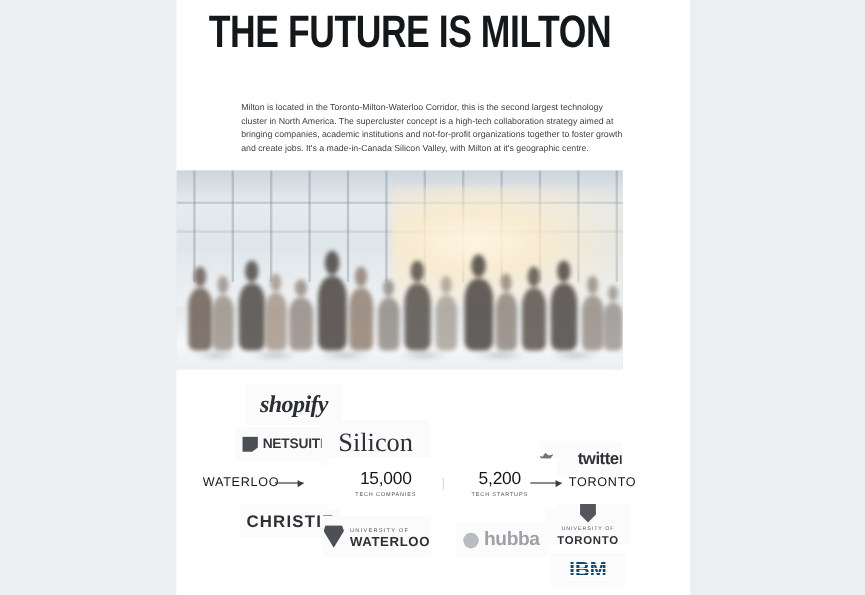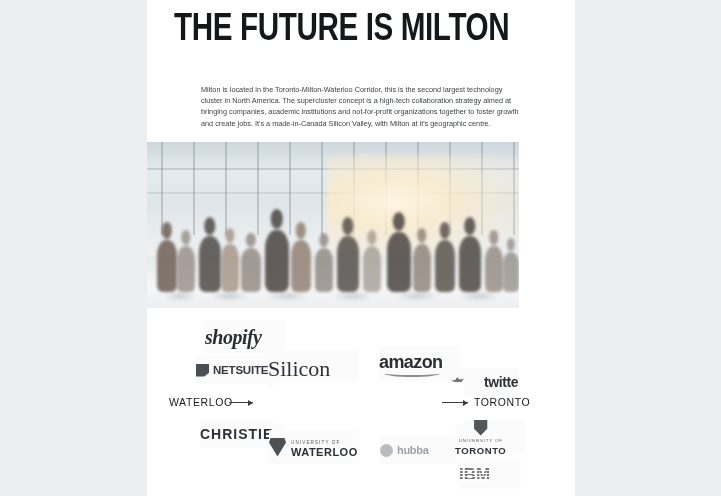--- a/index.html
+++ b/index.html
@@ -143,21 +143,21 @@
     width: 428px;
     height: 188px;
     background: #ffffff;
   }
   .logo {
     position: absolute;
     background: #fbfbfb;
     border: 0px solid transparent;
     display: flex;
     align-items: center;
-    justify-content: flex-start;
+    justify-content: center;
     color: #5d6266;
     font-size: 11px;
     overflow: hidden;
   }
   .tile-shopify { left: 58px; top: 12px; width: 80px; height: 34px; }
   .tile-netsuite { left: 49px; top: 48px; width: 84px; height: 28px; }
   .tile-google { left: 121px; top: 42px; width: 90px; height: 38px; }
   .tile-amazon { left: 232px; top: 39px; width: 80px; height: 36px; }
   .tile-twitter { left: 303px; top: 60px; width: 68px; height: 28px; }
   .tile-christie { left: 53px; top: 112px; width: 84px; height: 28px; }
@@ -211,30 +211,30 @@
   .uw-mark {
     width: 17px; height: 19px;
     background: #4d5155;
     clip-path: polygon(10% 0, 90% 0, 100% 26%, 50% 100%, 0 26%);
   }
   .uw-txt { line-height: 1.05; text-align: left; }
   .uw-small { font-size: 4.6px; letter-spacing: 1.1px; color: #54585c; }
   .uw-big { font-size: 11px; font-weight: bold; letter-spacing: 0.5px; color: #2c3034; }
   .hubba-wrap { display: flex; align-items: center; gap: 4px; }
   .hubba-dot { width: 13px; height: 13px; border-radius: 50%; background: #b9bdc1; }
-  .hubba-txt { font-size: 11px; font-weight: bold; color: #9ea2a6; letter-spacing: -0.3px; }
+  .hubba-txt { font-size: 16px; font-weight: bold; color: #9ea2a6; letter-spacing: -0.3px; }
   .uoft-wrap { display: flex; flex-direction: column; align-items: center; gap: 2px; }
   .uoft-crest {
     width: 15px; height: 17px; background: #53575b;
     clip-path: polygon(6% 0, 94% 0, 94% 60%, 50% 100%, 6% 60%);
   }
   .uoft-small { font-size: 4.4px; letter-spacing: 0.8px; color: #55595d; }
   .uoft-big { font-size: 9.5px; font-weight: bold; letter-spacing: 0.6px; color: #2d3135; }
   .ibm-txt {
-    font-size: 17px; font-weight: bold; letter-spacing: 0px; color: #737373;
+    font-size: 17px; font-weight: bold; letter-spacing: 0px; color: #0c4a6e;
     position: relative;
   }
   .ibm-stripes {
     position: absolute; inset: 0;
     background: repeating-linear-gradient(180deg, rgba(255,255,255,0) 0px, rgba(255,255,255,0) 2px, #ffffff 2px, #ffffff 3.1px);
     pointer-events: none;
   }
 
   
   .stats {
@@ -370,26 +370,20 @@
       <span class="netsuite-wrap">
         <span class="netsuite-mark"></span>
         <span class="netsuite-txt">NETSUITE</span>
       </span>
     </div>
 
     <div class="logo tile-google">
       <span class="google-txt">Silicon</span>
     </div>
 
-    <div class="logo tile-amazon">
-      <span class="amazon-wrap">
-        <span class="amazon-txt">amazon</span>
-        <span class="amazon-swoosh"></span>
-      </span>
-    </div>
 
     <div class="logo tile-twitter">
       <span class="twitter-wrap">
         <span class="twitter-bird"></span>
         <span class="twitter-txt">twitter</span>
       </span>
     </div>
 
     <div class="logo tile-christie">
       <span class="christie-txt">CHRISTIE</span>
@@ -421,19 +415,27 @@
     </div>
 
     <div class="logo tile-ibm">
       <span class="ibm-txt">IBM<span class="ibm-stripes"></span></span>
     </div>
 
     <div class="endpoint endpoint-left">WATERLOO</div>
     <div class="arrow arrow-left"></div>
 
     <div class="stats">
+      <div class="stat">
+        <div class="stat-num">15,000</div>
+        <div class="stat-lbl">TECH COMPANIES</div>
+      </div>
+      <div class="stat">
+        <div class="stat-num">5,200</div>
+        <div class="stat-lbl">TECH STARTUPS</div>
+      </div>
     </div>
 
     <div class="arrow arrow-right"></div>
     <div class="endpoint endpoint-right">TORONTO</div>
 
   </div>
 </div>
 
 </body></html>

